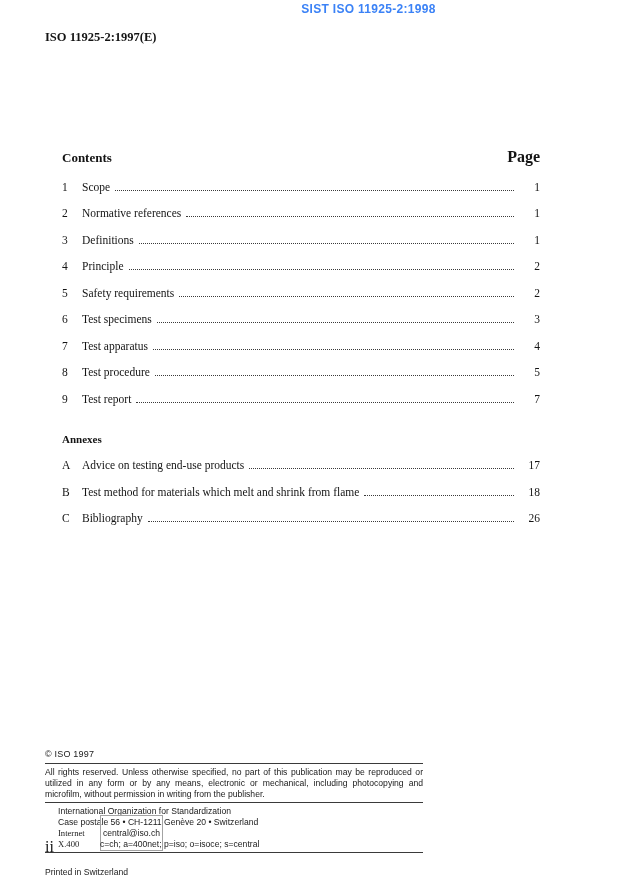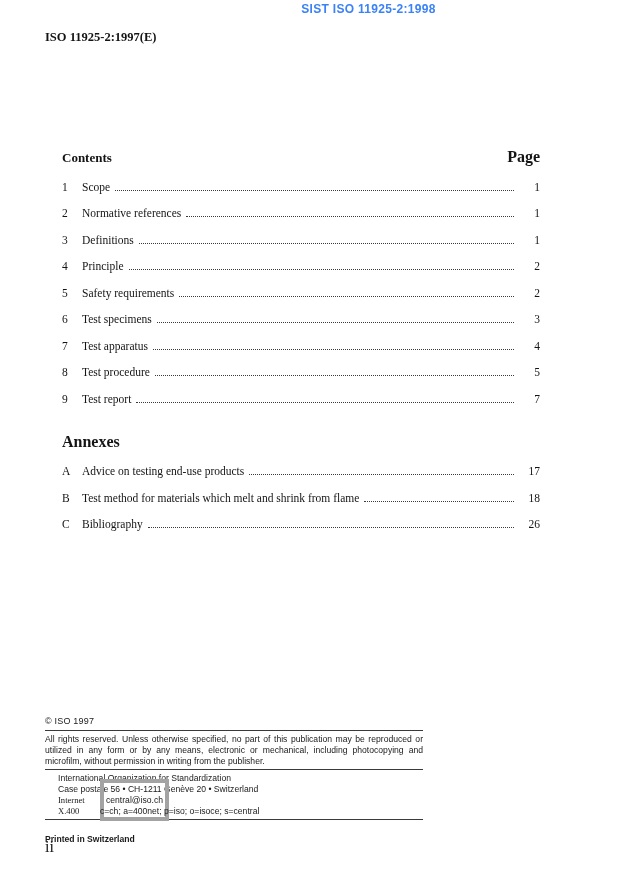--- a/index.html
+++ b/index.html
@@ -38,35 +38,35 @@
   .toc-num { width:20px; flex:0 0 20px; }
   .toc-title { white-space:nowrap; }
   .leader {
     flex:1 1 auto;
     margin:0 4px 2px 5px;
     border-bottom:1.3px dotted #3a3a3a;
     height:9px;
   }
   .toc-page { width:22px; flex:0 0 22px; text-align:right; }
   .annexes-title {
-    font-weight:bold; font-size:16px; margin-top:28px;
+    font-weight:bold; font-size:11px; margin-top:28px;
   }
   .annex-list { margin-top:4px; }
   .footer {
-    position:absolute; top:716px; left:45px; width:378px;
+    position:absolute; top:749px; left:45px; width:378px;
     font-family:"Liberation Sans", sans-serif;
     font-size:8.6px; line-height:1.25; color:#1a1a1a;
   }
   .copyright { font-size:9px; letter-spacing:0.2px; }
   .rule { border-top:1px solid #3a3a3a; height:0; margin:3px 0; }
   .rights { text-align:justify; }
   .org-block { margin-left:13px; }
   .label-col { display:inline-block; width:42px;font-family:Liberation Serif, serif; }
-  .email-box { border:4px solid #a3a3a3; padding:12px 2px; }
-  .printed { margin-top:14px;font-weight:bold; }
+  .email-box { border:1px solid #a3a3a3; padding:12px 2px; }
+  .printed { margin-top:14px; }
   .page-number {
     position:absolute; top:838px; left:45px;
     font-size:16px; font-family:"Liberation Serif", serif;
   }
 </style>
 </head>
 <body>
 
 <div class="watermark">SIST ISO 11925-2:1998</div>
 

